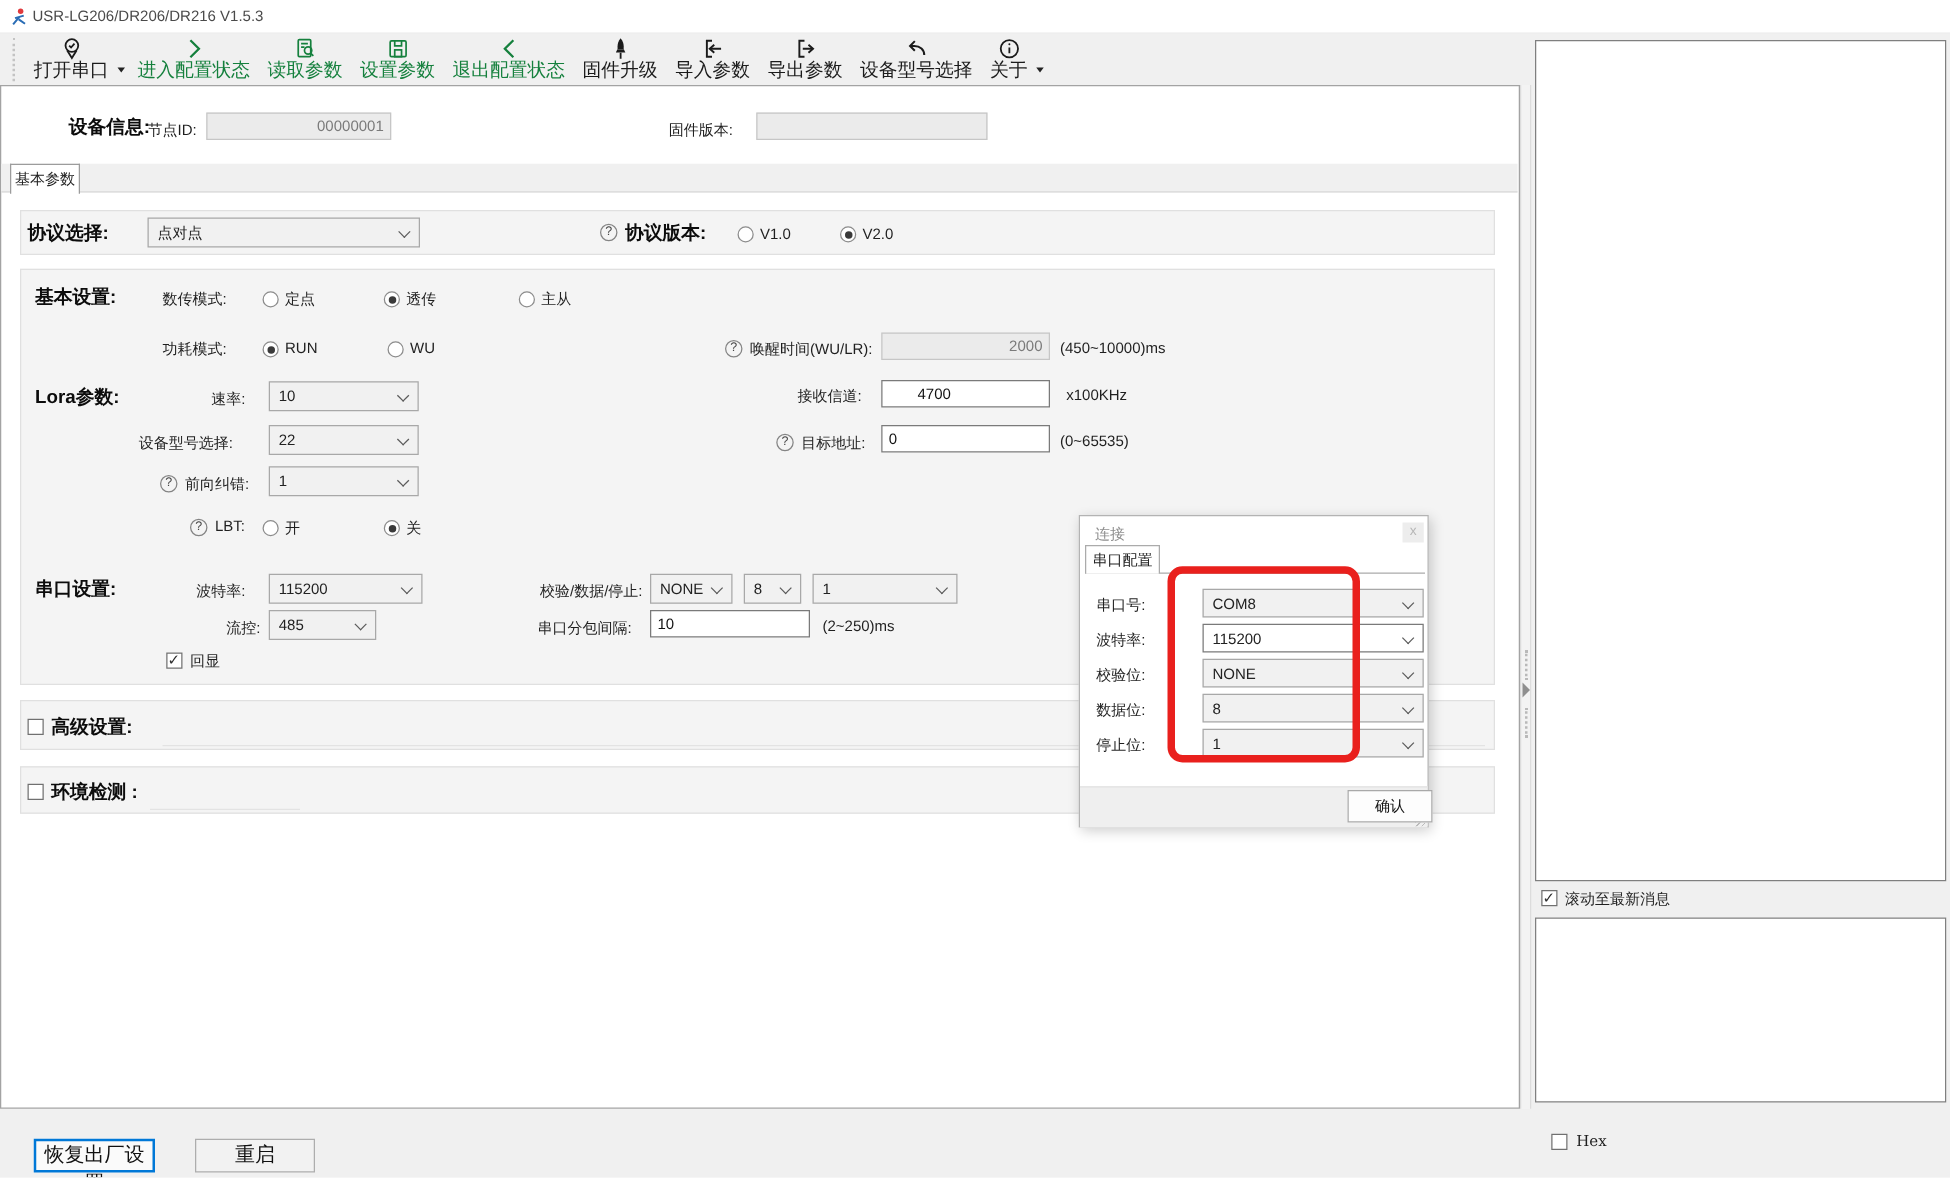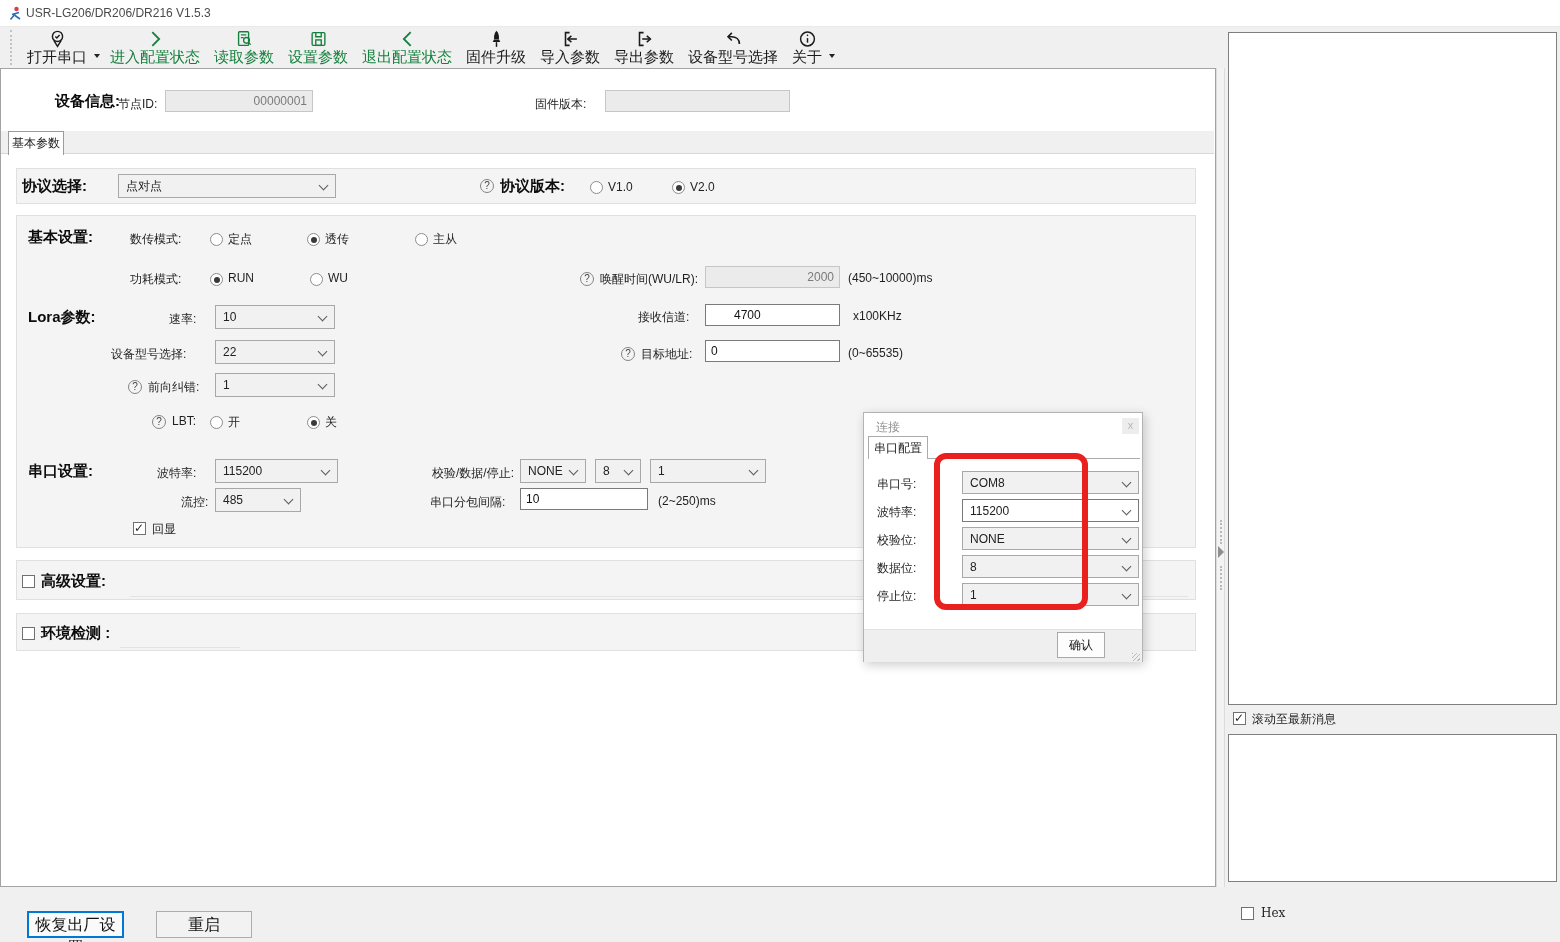--- a/index.html
+++ b/index.html
@@ -39,21 +39,21 @@
   .help{position:absolute;width:14px;height:14px;border:1px solid #848484;border-radius:50%;box-sizing:border-box;font-size:10px;color:#444;text-align:center;line-height:12px;z-index:2;}
   
   .dialog{position:absolute;left:863px;top:412px;width:280px;height:250px;background:#ffffff;border:1px solid #b3b3b3;box-shadow:2px 3px 10px rgba(0,0,0,0.2);box-sizing:border-box;z-index:50;}
   .dlg-title{position:absolute;left:12px;top:6px;font-size:12px;color:#8f8f8f;}
   .dlg-close{position:absolute;left:258px;top:5px;width:17px;height:16px;background:#ededed;color:#b7b7b7;font-size:11px;text-align:center;line-height:15px;}
   .dlg-tabline{position:absolute;left:4px;top:45px;width:272px;height:1px;background:#ababab;}
   .dlg-tab{position:absolute;left:4px;top:23px;width:60px;height:23px;background:#fff;border:1px solid #ababab;border-bottom:none;box-sizing:border-box;font-size:12px;color:#222;text-align:center;line-height:22px;z-index:2;}
   .dlg-lbl{position:absolute;left:13px;font-size:12px;color:#1f1f1f;white-space:nowrap;}
   .dlg-combo{left:98px;width:177px;height:23px;}
   .dlg-bottom{position:absolute;left:0;top:216px;width:278px;height:32px;background:#efefef;border-top:1px solid #e2e2e2;}
-  .dlg-btn{position:absolute;left:193px;top:219px;width:48px;height:26px;background:#fdfdfd;border:1px solid #a9a9a9;box-sizing:border-box;font-size:12px;color:#111;text-align:center;line-height:24px;z-index:3;}
+  .dlg-btn{position:absolute;left:214px;top:219px;width:68px;height:26px;background:#fdfdfd;border:1px solid #a9a9a9;box-sizing:border-box;font-size:12px;color:#111;text-align:center;line-height:24px;z-index:3;}
   .dlg-grip{position:absolute;left:268px;top:240px;width:8px;height:8px;background:
     repeating-linear-gradient(135deg,#bbb 0 1px,transparent 1px 3px);}
   .redbox{position:absolute;left:934px;top:453px;width:154px;height:157px;border:6px solid #e9201d;border-radius:12px;box-sizing:border-box;z-index:60;}
   
   .splitter{position:absolute;left:1216px;top:68px;width:9px;height:819px;background:#f3f3f3;border-left:1px solid #dcdcdc;border-right:1px solid #dcdcdc;box-sizing:border-box;z-index:2;}
   .split-dots{position:absolute;left:3px;width:2px;border-left:2px dotted #b9b9b9;}
   .split-arrow{position:absolute;left:1px;top:478px;width:0;height:0;border-top:6px solid transparent;border-bottom:6px solid transparent;border-left:6px solid #8f8f8f;}
   
   .rbox{position:absolute;background:#ffffff;border:1px solid #7f7f7f;box-sizing:border-box;}
   .hexlbl{font-family:"DejaVu Serif",serif;}

